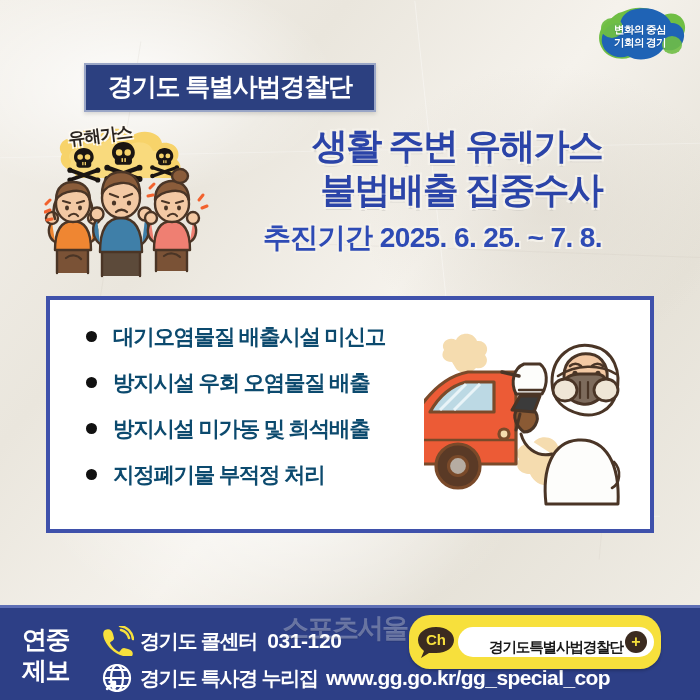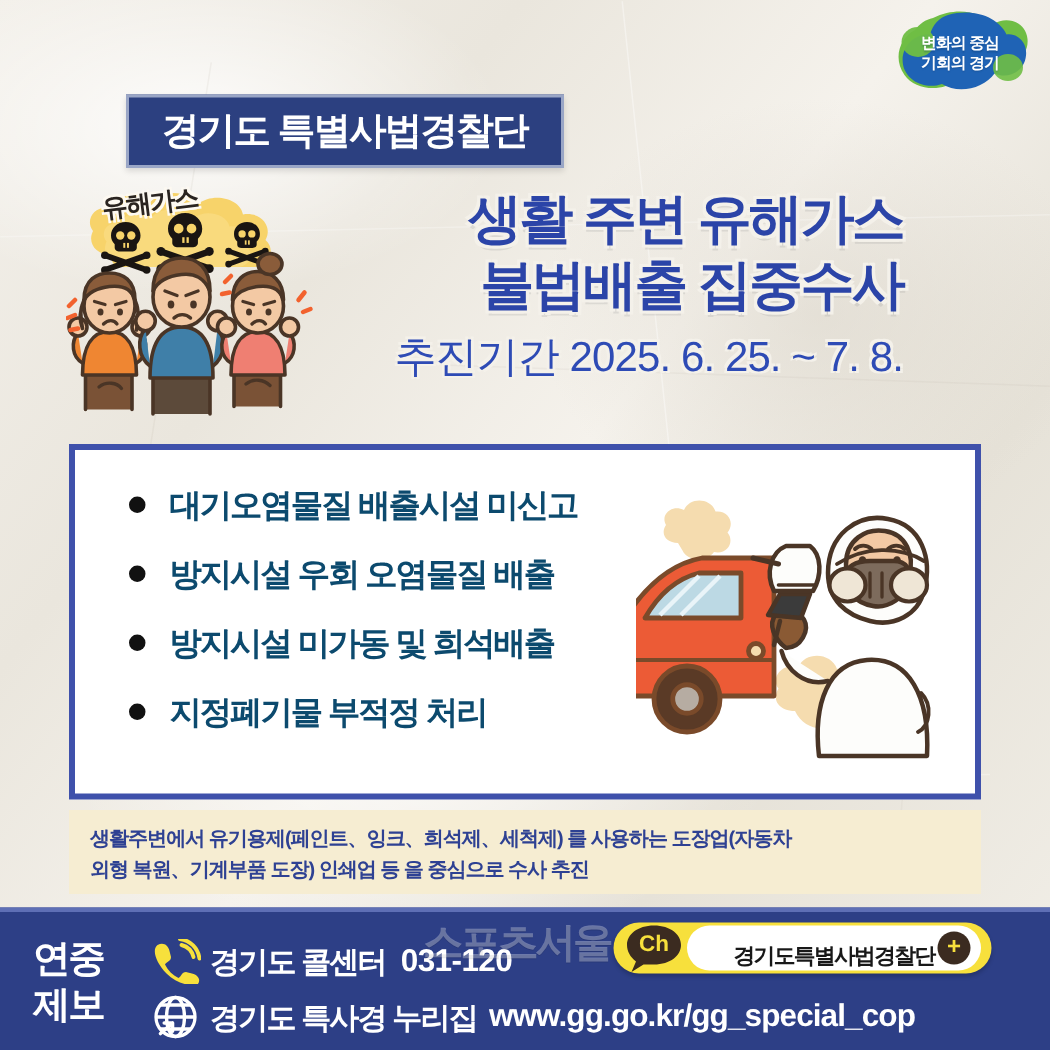--- a/index.html
+++ b/index.html
@@ -55,21 +55,21 @@
   .title-wrap{position:absolute;left:196px;top:124px;width:406px;text-align:right;}
   .tline{
     font-size:36px;font-weight:bold;color:#2b44a8;letter-spacing:-1.8px;
     line-height:44px;white-space:nowrap;
     text-shadow:
       -2.2px -2.2px 0 #f4f1ea, 2.2px -2.2px 0 #f4f1ea,
       -2.2px  2.2px 0 #f4f1ea, 2.2px  2.2px 0 #f4f1ea,
        0 3px 0 rgba(150,150,150,.22);
   }
   .dline{
-    margin-top:7px;font-size:28px;font-weight:normal;color:#2e4bb5;
+    margin-top:7px;font-size:28px;font-weight:bold;color:#2e4bb5;
     letter-spacing:-.6px;white-space:nowrap;
     text-shadow:
       -1.8px -1.8px 0 #f4f1ea, 1.8px -1.8px 0 #f4f1ea,
       -1.8px  1.8px 0 #f4f1ea, 1.8px  1.8px 0 #f4f1ea;
   }
 
   
   .card{
     position:absolute;left:46px;top:296px;width:608px;height:237px;
     background:#fff;border:4px solid #3f51ab;box-sizing:border-box;
@@ -108,21 +108,21 @@
   .f-row{position:absolute;display:flex;align-items:center;}
   .f-row1{left:100px;top:18px;}
   .f-row2{left:100px;top:55px;}
   .f-ico{width:34px;height:30px;flex:0 0 34px;margin-right:6px;}
   .f-ico svg{display:block;}
   .f-txt{color:#fff;font-size:20px;font-weight:bold;letter-spacing:-1.2px;white-space:nowrap;}
   .f-num{color:#fff;font-size:21px;font-weight:bold;letter-spacing:-.4px;margin-left:10px;}
   .f-url{color:#fff;font-size:21px;font-weight:bold;letter-spacing:-.6px;margin-left:8px;}
 
   .kakao{
-    position:absolute;left:409px;top:615px;width:252px;height:34px;
+    position:absolute;left:409px;top:615px;width:252px;height:54px;
     background:#f7e03c;border-radius:21px;display:flex;align-items:center;
     box-shadow:0 2px 3px rgba(0,0,0,.2);
   }
   .ch-bubble{position:relative;width:40px;height:34px;margin-left:7px;flex:0 0 40px;}
   .ch-bubble svg{display:block;}
   .ch-bubble span{
     position:absolute;left:0;right:0;top:6px;text-align:center;
     color:#f7e03c;font-size:15px;font-weight:bold;
   }
   .ka-pill{
@@ -370,24 +370,20 @@
             <ellipse cx="141" cy="76" rx="12" ry="11" fill="#efe6d6" stroke-width="2.8"></ellipse>
             <ellipse cx="182" cy="76" rx="12" ry="11" fill="#efe6d6" stroke-width="2.8"></ellipse>
             <path d="M156 68 L156 84 M164 68 L164 84" stroke-width="2.2" fill="none"></path>
             <path d="M134 62 C152 50 176 50 192 60" fill="none" stroke-width="2.6"></path>
           </g>
         </g>
       </svg>
     </div>
   </div>
 
-  <div class="note">
-    <p>생활주변에서 유기용제(페인트、잉크、희석제、세척제) 를 사용하는 도장업(자동차</p>
-    <p>외형 복원、기계부품 도장) 인쇄업 등 을 중심으로 수사 추진</p>
-  </div>
 
   <div class="footer">
     <div class="f-label">
       <div>연중</div>
       <div>제보</div>
     </div>
 
     <div class="f-row f-row1">
       <span class="f-ico">
         <svg width="34" height="30" viewBox="0 0 34 30" aria-hidden="true">

